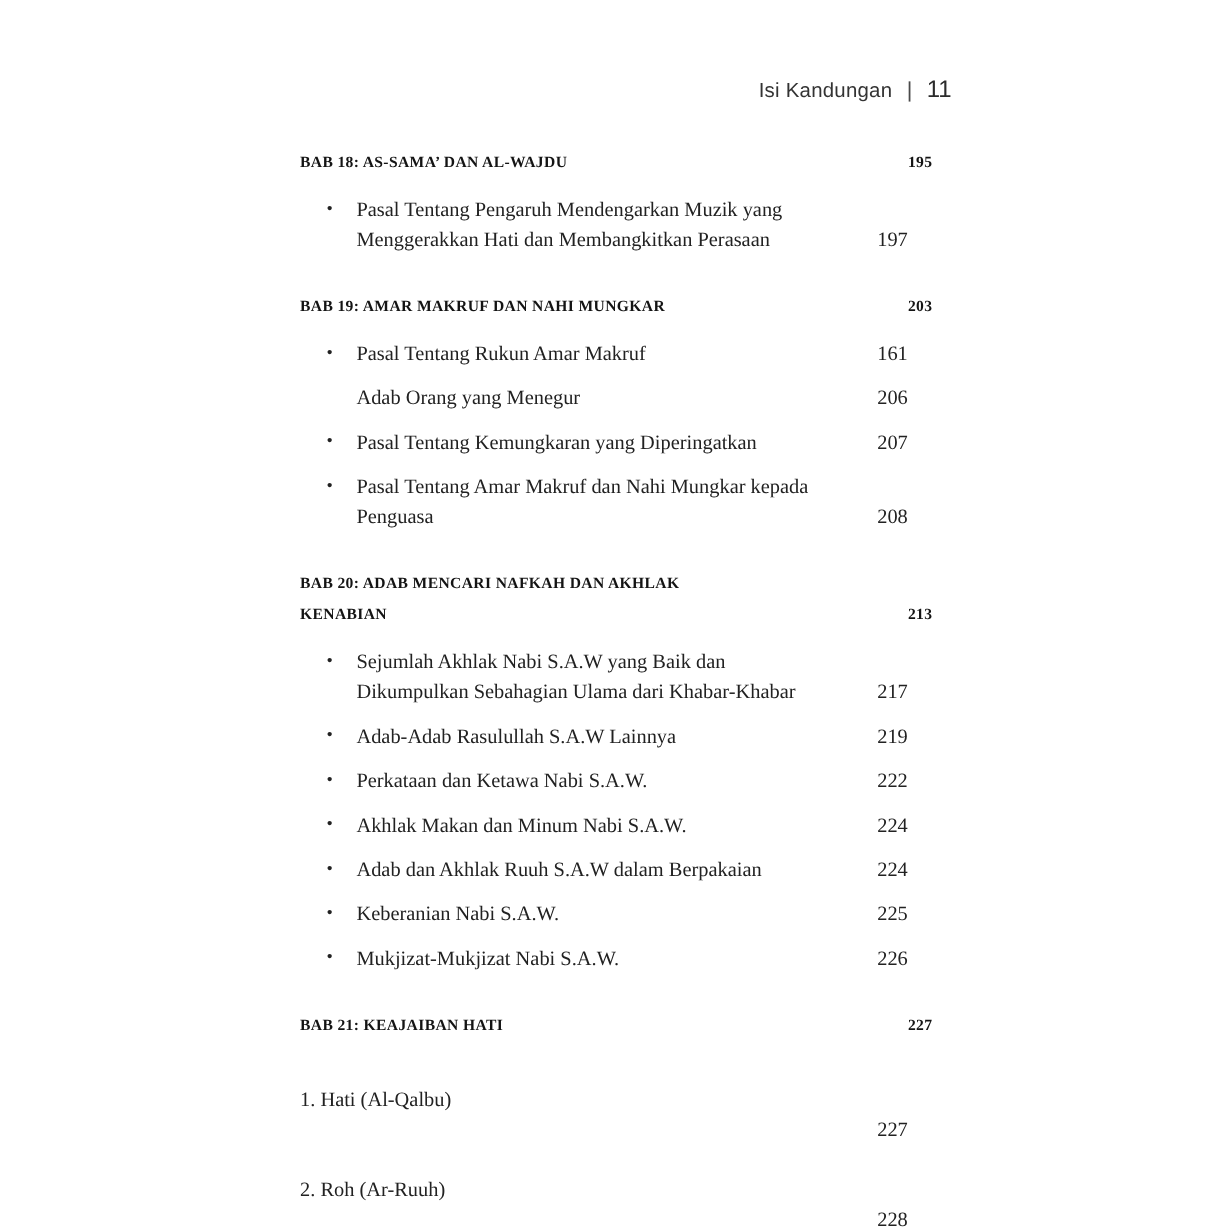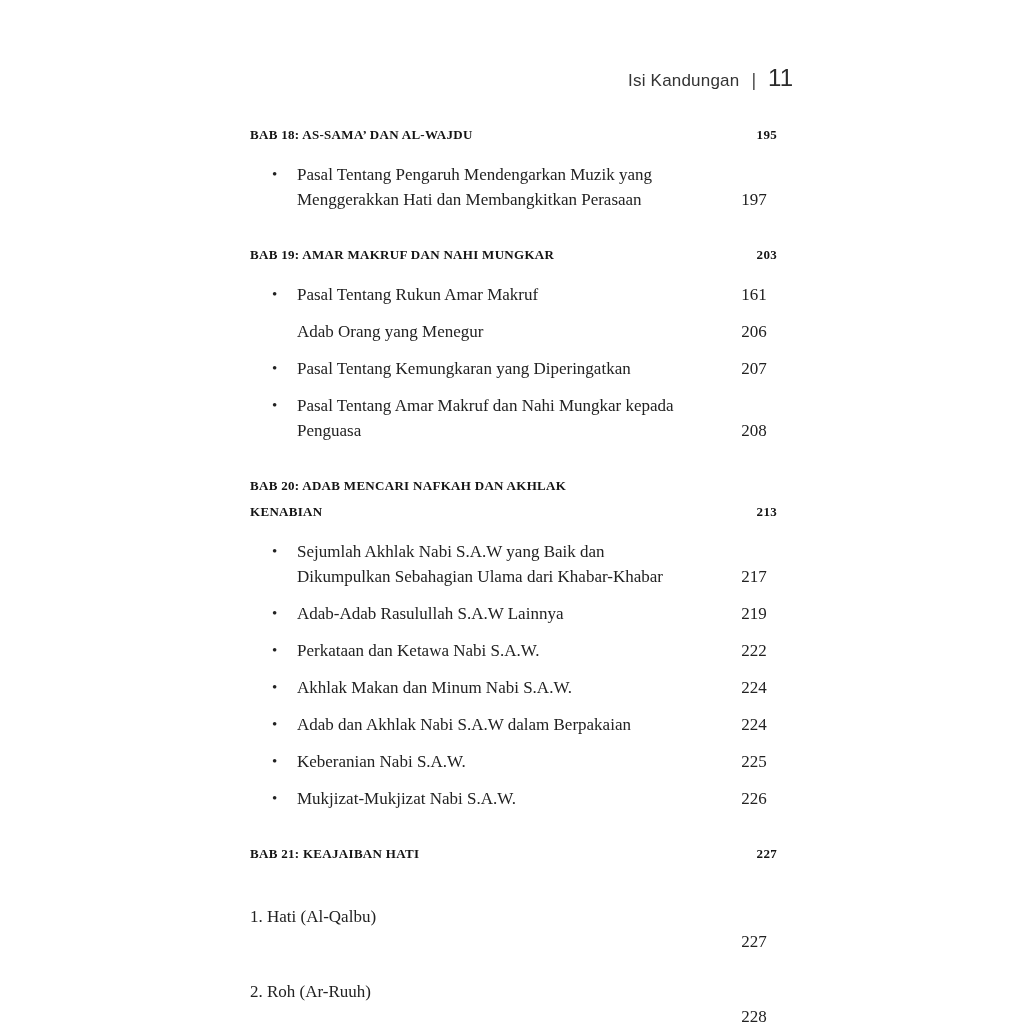--- a/index.html
+++ b/index.html
@@ -33,21 +33,21 @@
   .running-header .section-label {
     font-size: 17px;
     letter-spacing: 0.2px;
   }
   .running-header .header-separator {
     font-size: 18px;
     color: #4a4a4a;
     font-weight: 300;
   }
   .running-header .header-page-number {
-    font-size: 24px;
+    font-size: 20px;
     color: #2b2b2b;
   }
 
   
   .toc-content {
     position: absolute;
     top: 122px;
     left: 250px;
     width: 527px;
   }
@@ -94,21 +94,21 @@
     flex: 0 0 25px;
     font-size: 15px;
   }
   .item-text {
     flex: 1;
     white-space: pre-line;
   }
   .item-page {
     align-self: flex-end;
     min-width: 46px;
-    text-align: center;
+    text-align: left;
   }
 </style>
 </head>
 <body>
 
 <div class="page">
 
   <div class="running-header">
     <span class="section-label">Isi Kandungan</span>
     <span class="header-separator">|</span>
@@ -191,21 +191,21 @@
   </div>
 
   <div class="toc-item bullet">
     <span class="bullet-col">•</span>
     <span class="item-text">Akhlak Makan dan Minum Nabi S.A.W.</span>
     <span class="item-page">224</span>
   </div>
 
   <div class="toc-item bullet">
     <span class="bullet-col">•</span>
-    <span class="item-text">Adab dan Akhlak Nabi S.A.W dalam Berpakaian</span>
+    <span class="item-text">Adab dan Akhlak Ruuh S.A.W dalam Berpakaian</span>
     <span class="item-page">224</span>
   </div>
 
   <div class="toc-item bullet">
     <span class="bullet-col">•</span>
     <span class="item-text">Keberanian Nabi S.A.W.</span>
     <span class="item-page">225</span>
   </div>
 
   <div class="toc-item bullet">

